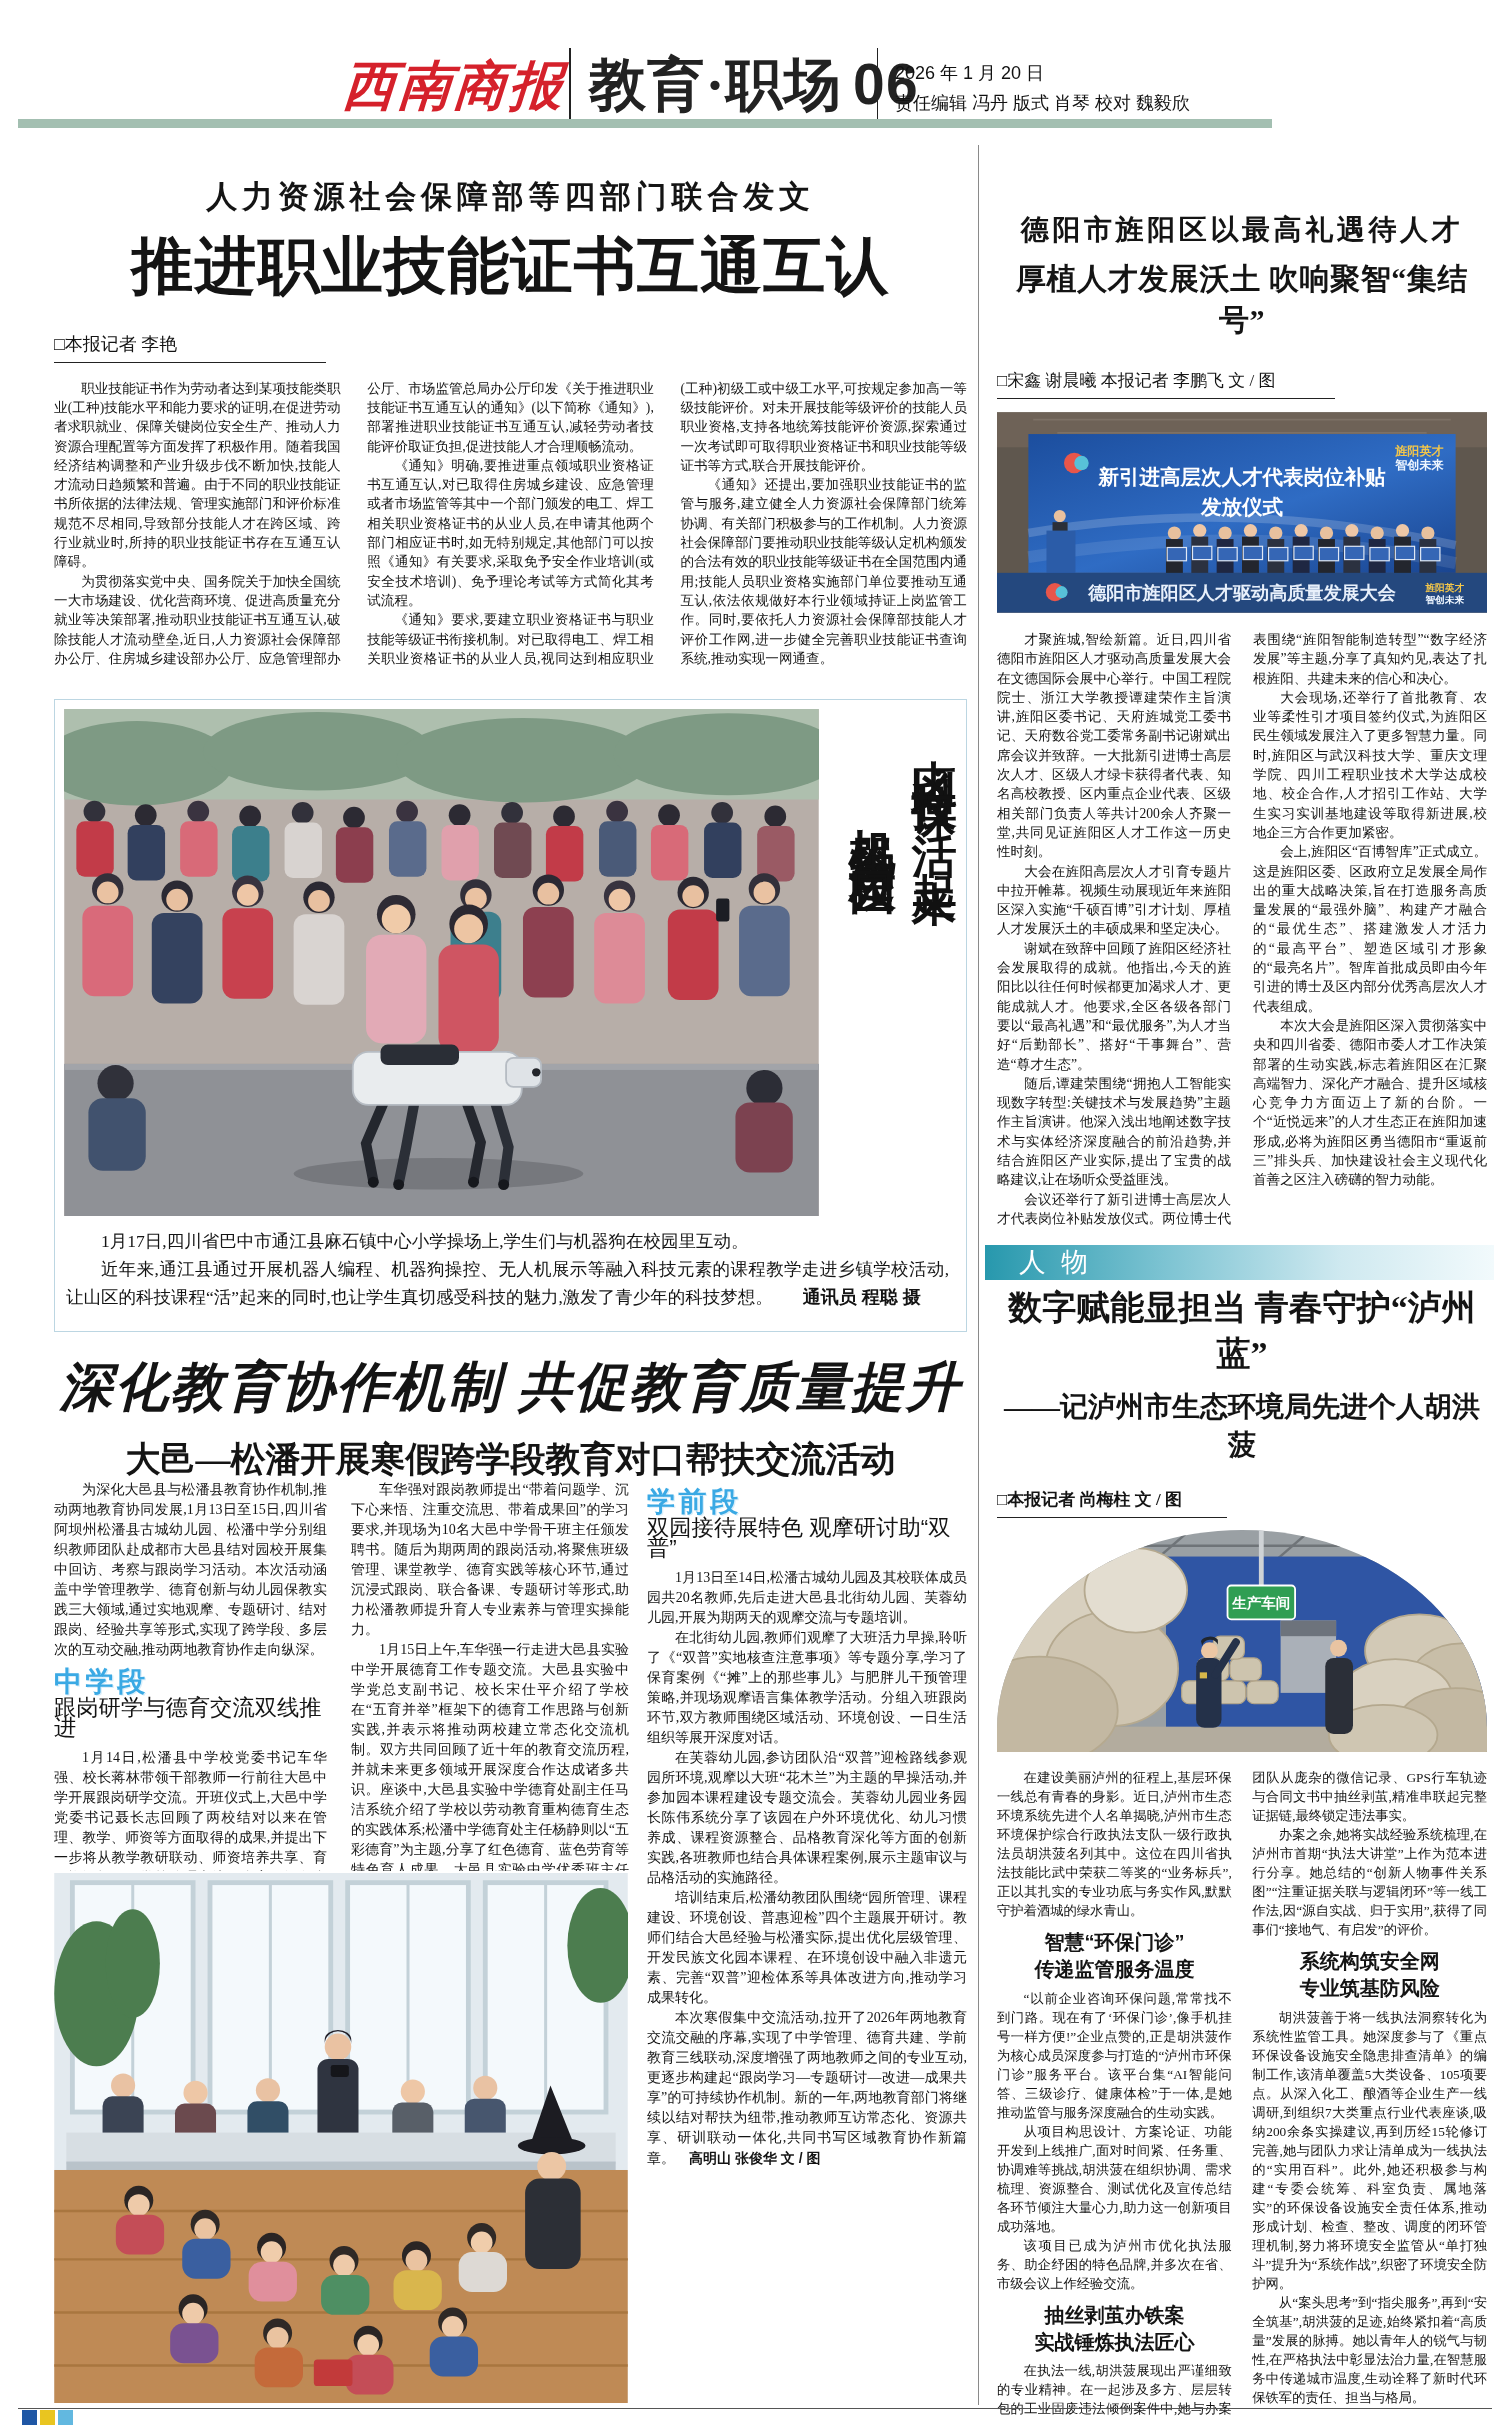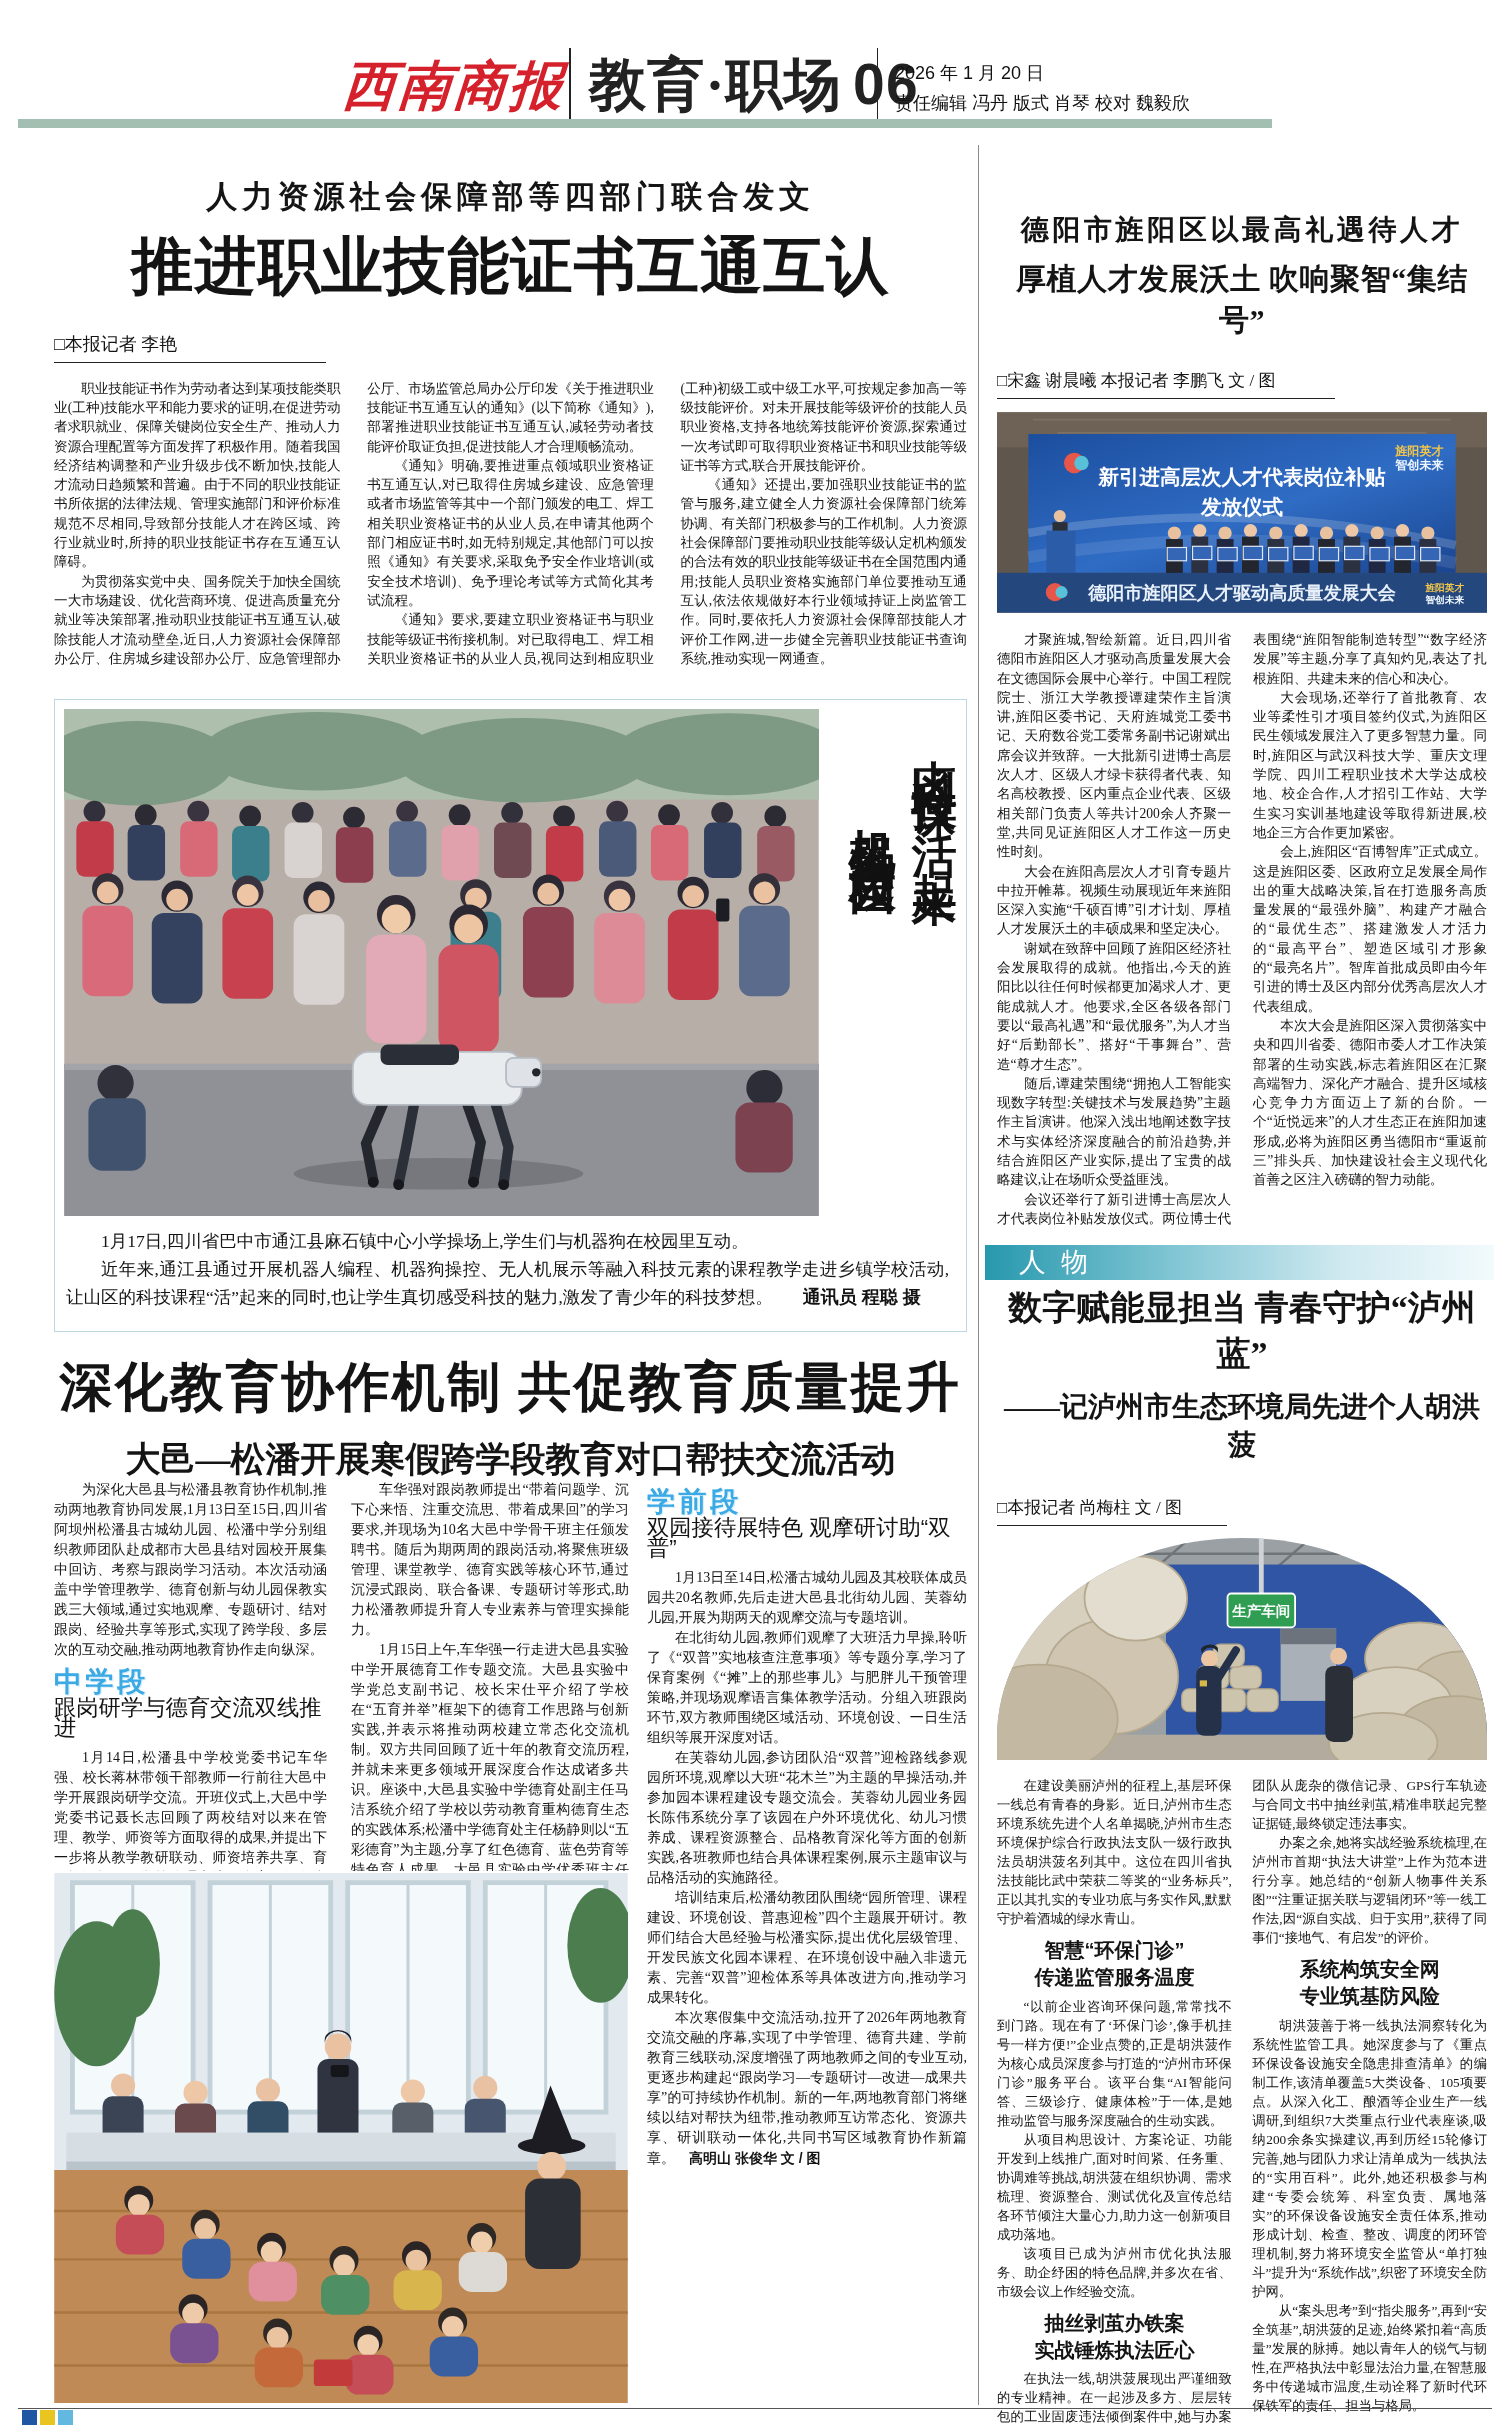--- a/index.html
+++ b/index.html
@@ -39,21 +39,21 @@
   .robot-block{left:54px;top:699px;width:913px;height:633px;border:1.2px solid #bcd6e2;
                box-sizing:border-box;padding:8.5px;}
   .vh{position:absolute;writing-mode:vertical-rl;font-weight:900;color:#111;
       letter-spacing:8.5px;line-height:1;}
   .vh1{right:70px;top:91px;font-size:47px;}
   .vh2{right:9.7px;top:24px;font-size:45px;}
   .robot-cap{position:absolute;left:11px;top:527px;width:883px;font-size:17.5px;line-height:28px;}
   .robot-cap .credit{font-size:18px;margin-left:30px;}
   
   .mid{left:54px;top:1352px;width:913px;height:1064px;}
-  .mid-h1{font-size:53px;letter-spacing:2.4px;}
+  .mid-h1{font-size:53px;letter-spacing:2.4px;font-style:italic;}
   .mid-h2{font-size:35px;font-weight:700;text-align:center;margin-top:12px;}
   .midcol{position:absolute;font-size:14px;line-height:20px;overflow:hidden;}
   .colA{left:0;top:128px;width:273px;height:391px;}
   .colB{left:297px;top:128px;width:278px;height:391px;}
   .colC{left:593px;top:128px;width:320px;height:933px;}
   .bubble{font-family:"Liberation Sans",sans-serif;font-weight:900;color:#3aa9e4;
           font-size:28px;letter-spacing:3.6px;margin:12px 0 6px;
           text-shadow:1.2px 1.2px 0 #d9eefa;}
   .colsub{font-family:"Liberation Sans",sans-serif;font-weight:400;font-size:22.3px;
           margin:0 0 9.7px;text-indent:0;text-align:left;}
@@ -66,21 +66,21 @@
   .deyang .byline{width:338px;margin-top:28px;font-size:17px;}
   .deyang .bodytext{margin-top:17px;height:681px;column-count:2;column-gap:22px;}
   
   .person-bar{left:985px;top:1245px;width:509px;height:35px;
      background:linear-gradient(90deg,#2798ad 0%,#7cc3d2 35%,#cfe9f0 70%,#f2fafc 100%);}
   .person-bar span{display:inline-block;color:#fff;font-family:"Liberation Sans",sans-serif;
      font-weight:400;font-size:26.6px;line-height:35px;letter-spacing:15.7px;padding-left:34px;}
   .person{left:997px;top:1285px;width:490px;}
   .person .headline{font-size:34px;}
   .person-h2{font-size:28px;font-weight:700;text-align:center;margin-top:11px;}
-  .person .byline{width:230px;margin-top:32px;font-size:17px;}
+  .person .byline{width:230px;margin-top:24px;font-size:17px;font-weight:bold;}
   .person-photo{margin-top:12px;width:490px;height:222px;overflow:hidden;
      border-radius:245px 245px 0 0 / 199px 199px 0 0;}
   .person .bodytext{margin-top:15.7px;height:718px;column-count:2;column-gap:20.5px;
      font-size:13.3px;line-height:19px;}
   .p-sub{font-family:"Liberation Sans",sans-serif;font-weight:700;font-size:20px;line-height:26.6px;
          text-align:center;text-indent:0;margin:9.7px 0 6px;}
   svg{display:block;}
 </style>
 </head>
 <body>

